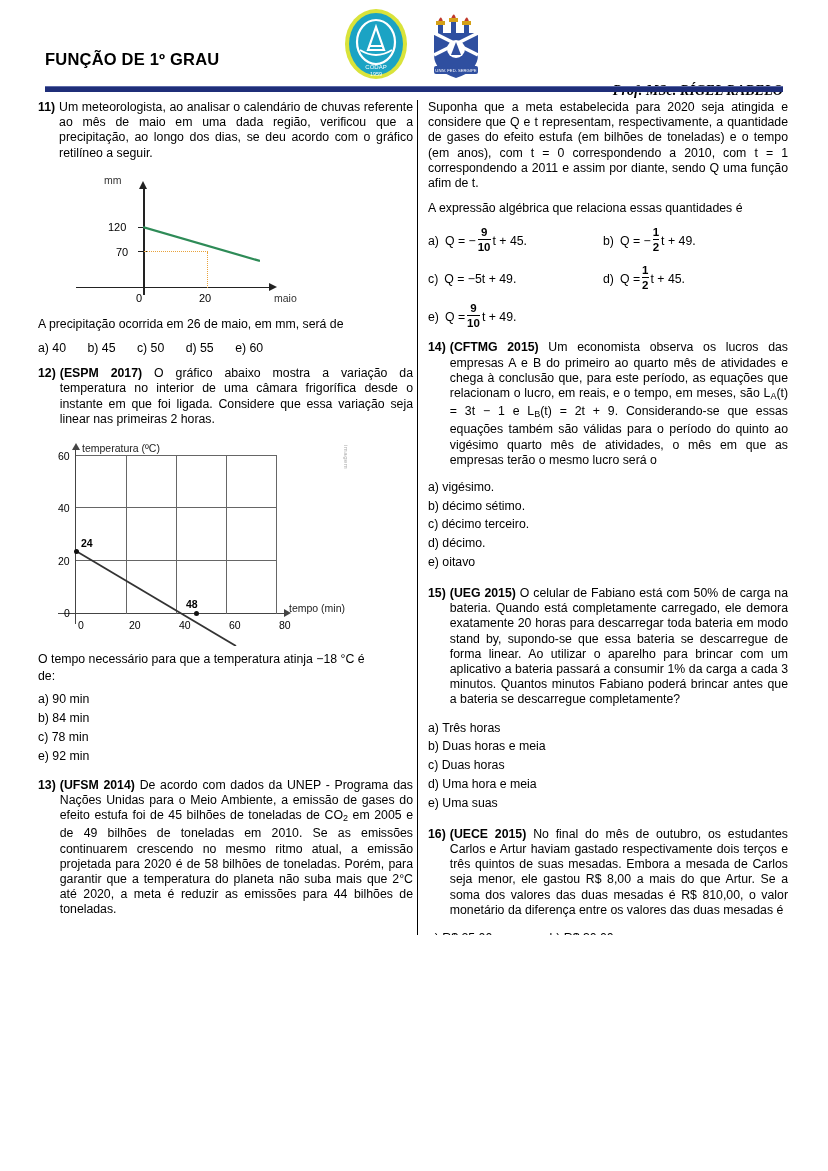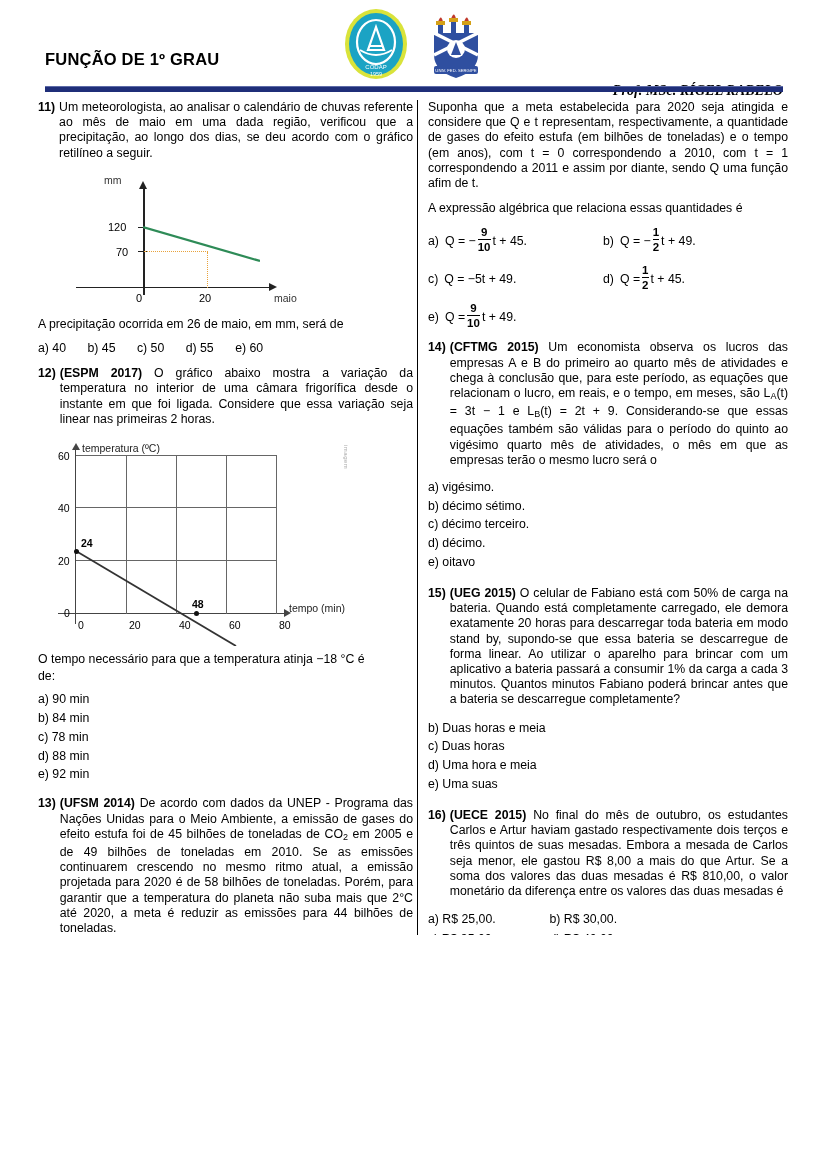--- a/index.html
+++ b/index.html
@@ -230,33 +230,32 @@
 
       <div class="c2-xlabel">tempo (min)</div>
 
       <svg style="position:absolute;left:0;top:0;width:330px;height:205px;" viewBox="0 0 330 205">
         <line x1="30" y1="110" x2="190" y2="205" stroke="#333333" stroke-width="1.8"></line>
       </svg>
 
       <div class="c2-pt" style="left:28px;top:108px;"></div>
       <div class="c2-pt" style="left:148px;top:170px;"></div>
       <div class="c2-val" style="left:35px;top:95px;">24</div>
-      <div class="c2-val" style="left:146px;top:156px;">48</div>
+      <div class="c2-val" style="left:140px;top:156px;">48</div>
 
       <div class="c2-wm">imagem</div>
     </div>
 
     <div style="margin-bottom:2px;">O tempo necessário para que a temperatura atinja −18 °C é</div>
     <div class="plain">de:</div>
 
     <div class="alts-stack">
       <div>a) 90 min</div>
       <div>b) 84 min</div>
       <div>c) 78 min</div>
-      <div>d) 88 min</div>
       <div>e) 92 min</div>
     </div>
 
     <div class="q" style="margin-top:14px;">
       <div class="q-num">13)</div>
       <div class="q-body">
         <b>(UFSM 2014)</b>
         <span>De acordo com dados da UNEP - Programa das Nações Unidas para o Meio Ambiente, a emissão de gases do efeito estufa foi de 45 bilhões de toneladas de CO</span><span class="sub">2</span><span> em 2005 e de 49 bilhões de toneladas em 2010. Se as emissões continuarem crescendo no mesmo ritmo atual, a emissão projetada para 2020 é de 58 bilhões de toneladas. Porém, para garantir que a temperatura do planeta não suba mais que 2°C até 2020, a meta é reduzir as emissões para 44 bilhões de toneladas.</span>
       </div>
     </div>
@@ -342,20 +341,21 @@
 
     <div class="q">
       <div class="q-num">15)</div>
       <div class="q-body">
         <b>(UEG 2015)</b>
         <span>O celular de Fabiano está com 50% de carga na bateria. Quando está completamente carregado, ele demora exatamente 20 horas para descarregar toda bateria em modo stand by, supondo-se que essa bateria se descarregue de forma linear. Ao utilizar o aparelho para brincar com um aplicativo a bateria passará a consumir 1% da carga a cada 3 minutos. Quantos minutos Fabiano poderá brincar antes que a bateria se descarregue completamente?</span>
       </div>
     </div>
 
     <div class="alts-stack" style="margin-top:13px;margin-bottom:16px;">
+      <div>a) Três horas</div>
       <div>b) Duas horas e meia</div>
       <div>c) Duas horas</div>
       <div>d) Uma hora e meia</div>
       <div>e) Uma suas</div>
     </div>
 
     <div class="q">
       <div class="q-num">16)</div>
       <div class="q-body">
         <b>(UECE 2015)</b>

